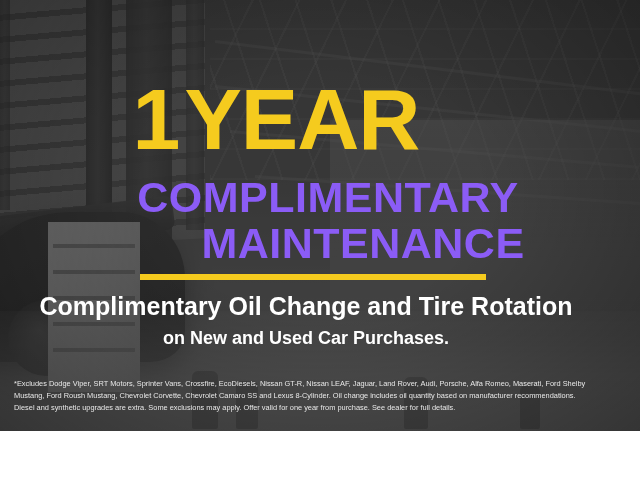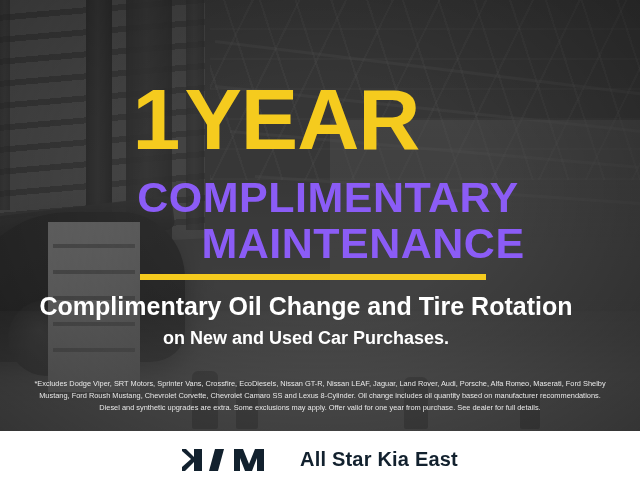--- a/index.html
+++ b/index.html
@@ -239,21 +239,21 @@
   }
 
   .disclaimer {
     position: absolute;
     left: 14px;
     top: 378px;
     width: 612px;
     color: #e8e8e8;
     font-size: 7.4px;
     line-height: 12px;
-    text-align: center;
+    text-align: left;
   }
   .disclaimer div { white-space: nowrap; }
 
   
   .footer {
     position: absolute;
     left: 0;
     top: 431px;
     width: 640px;
     height: 57px;
@@ -323,27 +323,14 @@
     <div class="offer-line1">Complimentary Oil Change and Tire Rotation</div>
     <div class="offer-line2">on New and Used Car Purchases.</div>
 
     <div class="disclaimer">
       <div>*Excludes Dodge Viper, SRT Motors, Sprinter Vans, Crossfire, EcoDiesels, Nissan GT-R, Nissan LEAF, Jaguar, Land Rover, Audi, Porsche, Alfa Romeo, Maserati, Ford Shelby</div>
       <div>Mustang, Ford Roush Mustang, Chevrolet Corvette, Chevrolet Camaro SS and Lexus 8-Cylinder. Oil change includes oil quantity based on manufacturer recommendations.</div>
       <div>Diesel and synthetic upgrades are extra. Some exclusions may apply. Offer valid for one year from purchase. See dealer for full details.</div>
     </div>
   </div>
 
-  <div class="footer">
-    <svg class="kia-logo" width="96" height="26" viewBox="0 0 192 52" aria-hidden="true">
-      <g fill="#12212E">
-
-        <path d="M40 4 L40 48 L24 48 L24 30 L6 48 L0 48 L0 40 L18 24 L0 8 L0 4 L8 4 L24 20 L24 4 Z"></path>
-
-        <path d="M66 4 L84 4 L72 48 L54 48 Z"></path>
-
-        <path d="M104 4 L122 4 L134 34 L146 4 L164 4 L164 48 L150 48 L150 22 L140 48 L126 48 L116 22 L116 48 L104 48 Z"></path>
-      </g>
-    </svg>
-    <div class="dealer-name">All Star Kia East</div>
-  </div>
 
 </div>
 
 </body></html>

